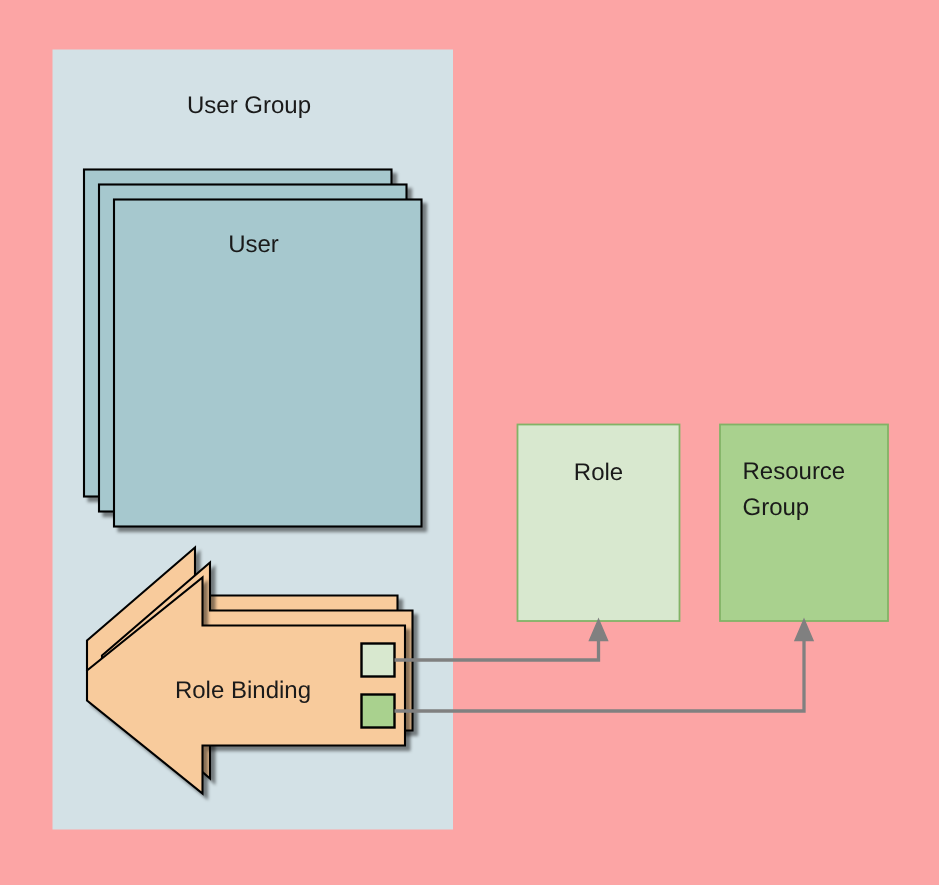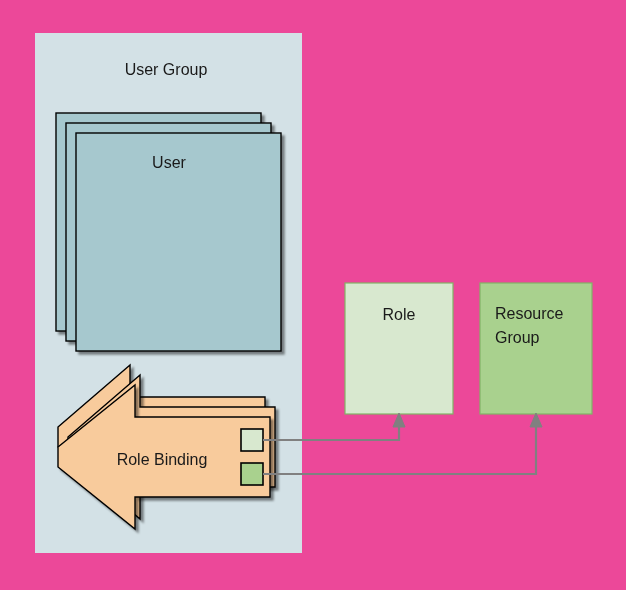--- a/index.html
+++ b/index.html
@@ -4,21 +4,21 @@
 <style>
   html, body {
     margin: 0;
     padding: 0;
     background: #000000;
   }
   #canvas {
     position: relative;
     width: 626px;
     height: 590px;
-    background: #ec4899;
+    background: #fca5a5;
     overflow: hidden;
     font-family: "Liberation Sans", sans-serif;
   }
   svg.diagram {
     position: absolute;
     top: 0;
     left: 0;
     width: 626px;
     height: 590px;
     display: block;

